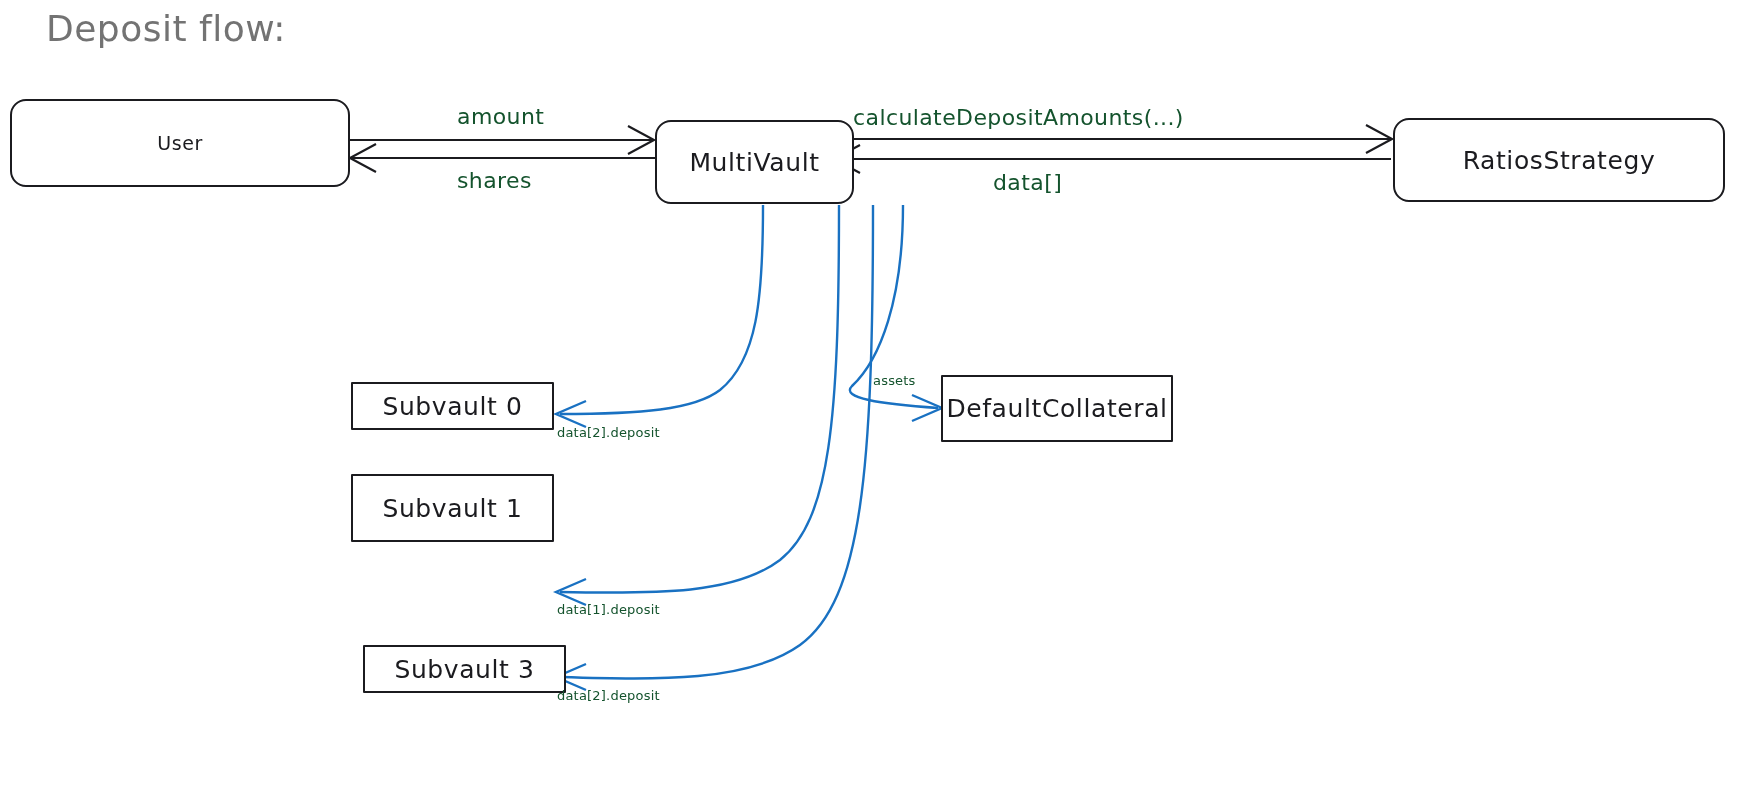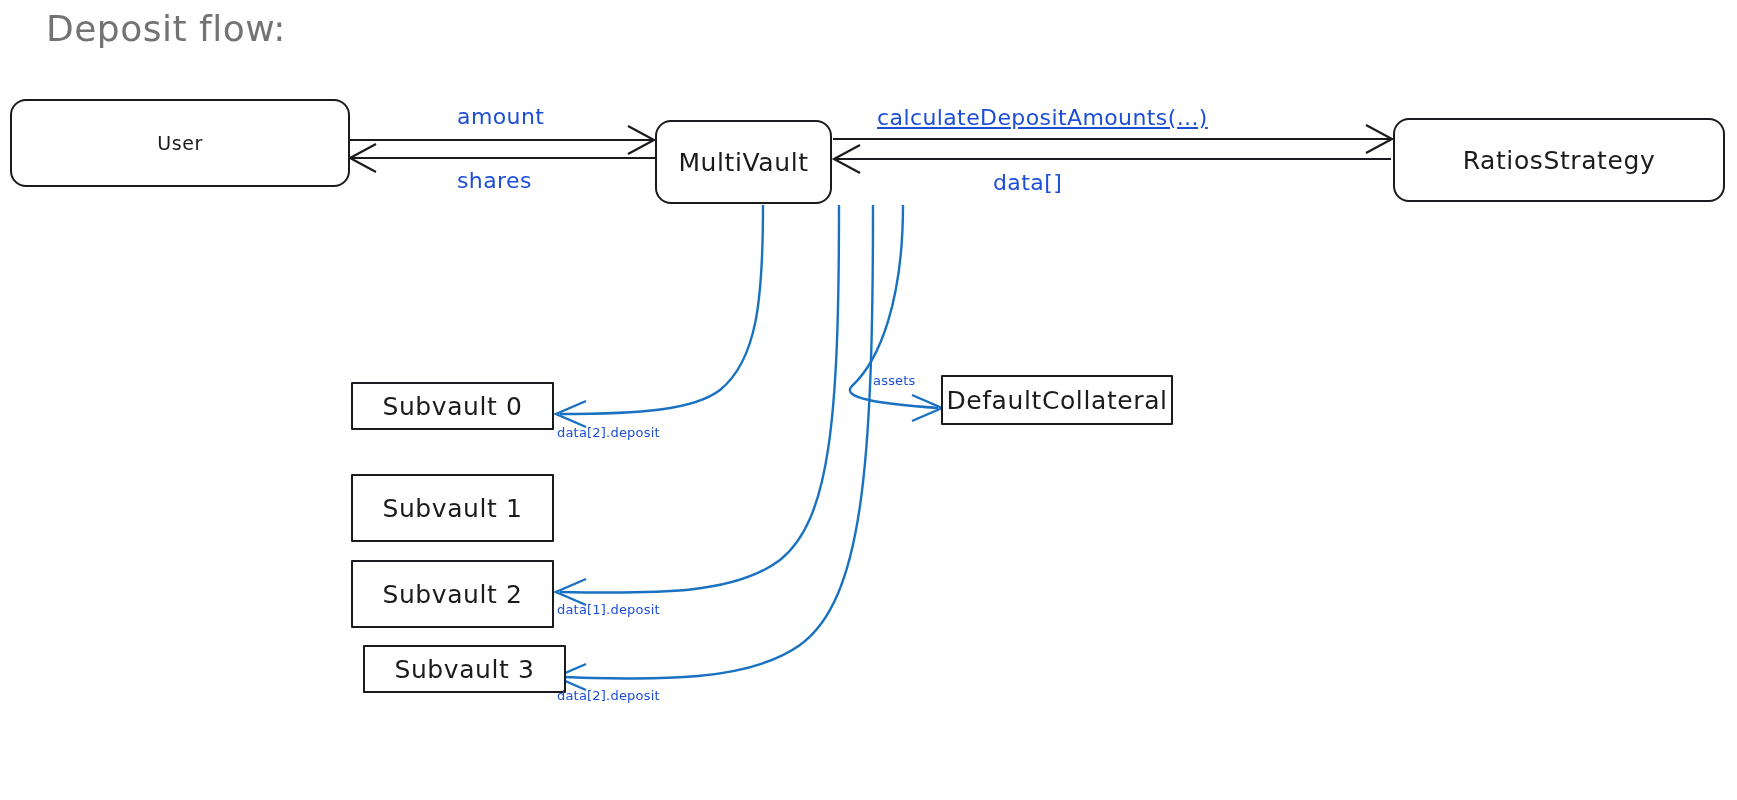--- a/index.html
+++ b/index.html
@@ -39,42 +39,42 @@
     color: #1b1b1f;
     font-size: 25px;
     letter-spacing: 0.6px;
     text-align: center;
     font-family: "DejaVu Sans", sans-serif;
   }
   .node.round { border-radius: 16px; }
   .node.sharp { border-radius: 1px; border-width: 2.4px; }
 
   #node-user        { left: 10px;   top: 99px;  width: 340px; height: 88px; font-size: 19px; }
-  #node-multivault  { left: 655px;  top: 120px; width: 177px; height: 84px; font-size: 25px; }
+  #node-multivault  { left: 655px;  top: 120px; width: 199px; height: 84px; font-size: 25px; }
   #node-ratios      { left: 1393px; top: 118px; width: 332px; height: 84px; font-size: 25px; }
-  #node-collateral  { left: 941px;  top: 375px; width: 232px; height: 50px; font-size: 25px; }
+  #node-collateral  { left: 941px;  top: 375px; width: 232px; height: 67px; font-size: 25px; }
   #node-sv0         { left: 351px;  top: 382px; width: 203px; height: 48px; }
   #node-sv1         { left: 351px;  top: 474px; width: 203px; height: 68px; }
   #node-sv2         { left: 351px;  top: 560px; width: 203px; height: 68px; }
   #node-sv3         { left: 363px;  top: 645px; width: 203px; height: 48px; }
 
   
   .edge-label {
     position: absolute;
-    color: #1d4ed8;
+    color: #14532d;
     white-space: nowrap;
     font-family: "DejaVu Sans", sans-serif;
     background: transparent;
   }
   .lbl-big   { font-size: 22px; letter-spacing: 0.4px; }
   .lbl-small { font-size: 13px; letter-spacing: 0.2px; }
 
   #lbl-amount  { left: 457px;  top: 104px; }
   #lbl-shares  { left: 457px;  top: 168px; }
-  #lbl-calc    { left: 877px;  top: 105px; text-decoration: underline; }
+  #lbl-calc    { left: 853px;  top: 105px; }
   #lbl-data    { left: 993px;  top: 170px; }
   #lbl-assets  { left: 873px;  top: 373px; }
   #lbl-d0      { left: 557px;  top: 425px; }
   #lbl-d1      { left: 557px;  top: 602px; }
   #lbl-d2      { left: 557px;  top: 688px; }
 
   
   #wires {
     position: absolute;
     left: 0; top: 0;
@@ -141,21 +141,20 @@
   <div class="node round" id="node-multivault">MultiVault</div>
 
   <div class="node round" id="node-ratios">RatiosStrategy</div>
 
   <div class="node sharp" id="node-collateral">DefaultCollateral</div>
 
   <div class="node sharp" id="node-sv0">Subvault 0</div>
 
   <div class="node sharp" id="node-sv1">Subvault 1</div>
 
-  <div class="node sharp" id="node-sv2">Subvault 2</div>
 
   <div class="node sharp" id="node-sv3">Subvault 3</div>
 
   <div class="edge-label lbl-big" id="lbl-amount">amount</div>
 
   <div class="edge-label lbl-big" id="lbl-shares">shares</div>
 
   <div class="edge-label lbl-big" id="lbl-calc">calculateDepositAmounts(...)</div>
 
   <div class="edge-label lbl-big" id="lbl-data">data[]</div>

